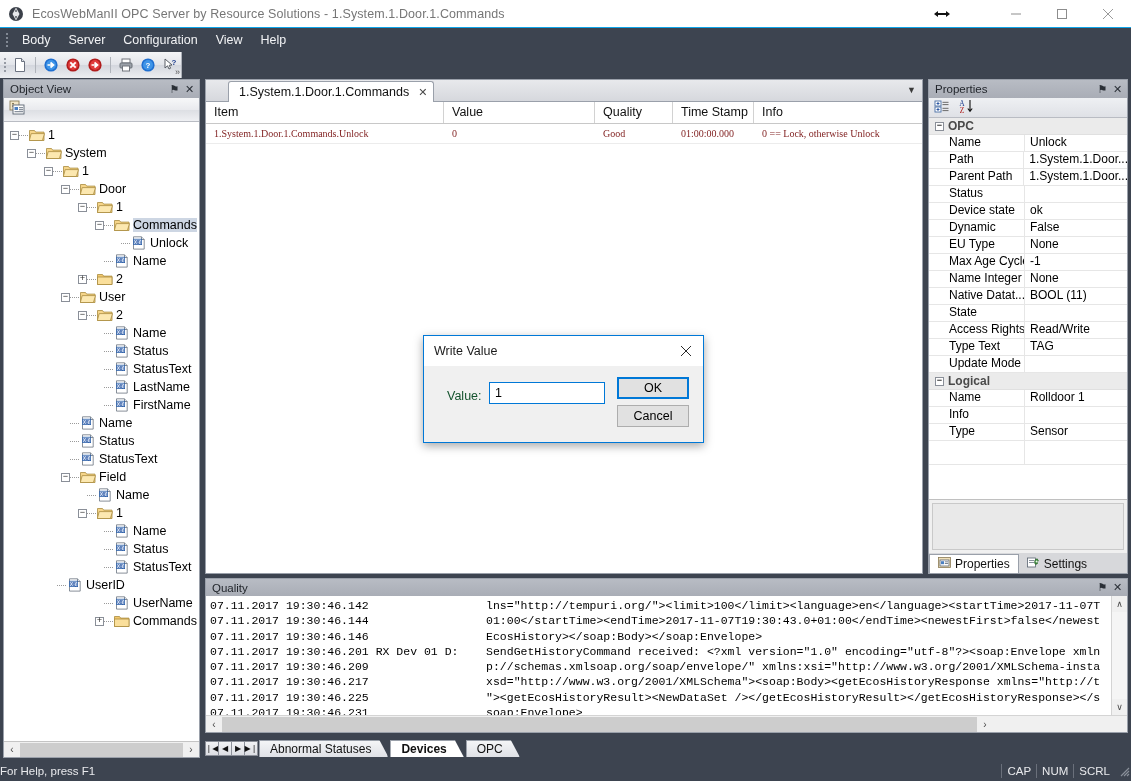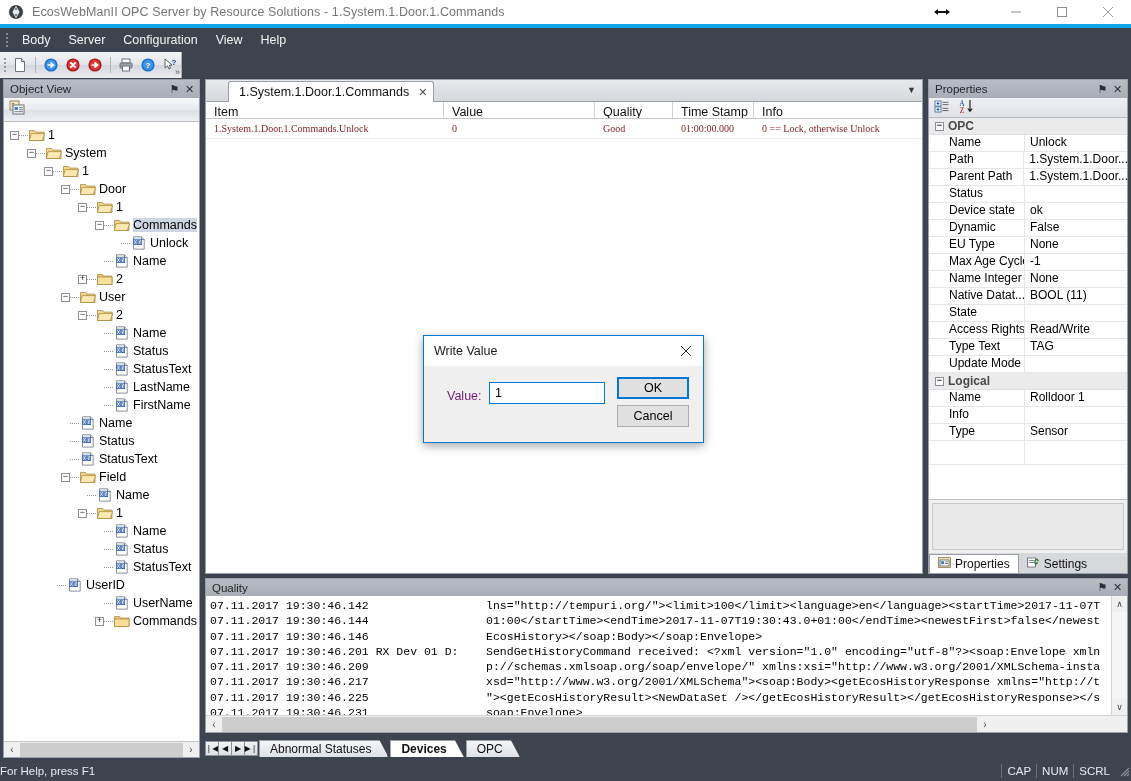--- a/index.html
+++ b/index.html
@@ -14,21 +14,21 @@
   #app {
     position: relative;
     width: 1131px; height: 781px;
     background: #3d4450;
   }
 
   
   .titlebar {
     position: absolute; left: 0; top: 0; width: 1131px; height: 28px;
     background: #ffffff;
-    border-bottom: 4px solid #0ea5e9;
+    border-bottom: 1px solid #0ea5e9;
     display: flex; align-items: center;
   }
   .title-icon {
     width: 16px; height: 16px; margin-left: 8px; margin-right: 8px;
     flex: 0 0 auto;
   }
   .title-text {
     color: #767676; font-size: 12.5px; letter-spacing: .1px;
     white-space: nowrap;
   }
@@ -128,21 +128,21 @@
   }
   .tab {
     height: 21px; background: #ffffff; border: 1px solid #9aa0aa; border-bottom: none;
     border-top-left-radius: 3px; border-top-right-radius: 3px;
     display: flex; align-items: center; padding: 0 6px 0 10px; margin-left: 22px;
     font-size: 12.5px; color: #111; position: relative; top: 1px;
   }
   .tab .x { margin-left: 9px; color: #4a4a4a; font-size: 11px; }
   .tab-drop { position: absolute; right: 6px; top: 5px; color: #3a3a3a; font-size: 9px; }
   .grid { flex: 1 1 auto; background: #fff; position: relative; }
-  .grid-head { display: flex; height: 17px; border-bottom: 1px solid #c8c8c8; background: #fff; }
+  .grid-head { display: flex; height: 22px; border-bottom: 1px solid #c8c8c8; background: #fff; }
   .gh { font-size: 12.5px; color: #111; padding: 3px 0 0 8px; border-right: 1px solid #d2d2d2; overflow:hidden; white-space:nowrap;}
   .grid-row { display: flex; height: 20px; align-items: center; border-bottom: 1px solid #ececec; }
   .gc { font-size: 10px; color: #7f1d1d; padding-left: 8px; overflow:hidden; white-space:nowrap;font-family:Liberation Serif, serif;}
 
   
   .c-item { width: 238px; }
   .c-value { width: 151px; }
   .c-quality { width: 78px; }
   .c-time { width: 81px; }
   .c-info { width: 168px; border-right: none; }
@@ -231,21 +231,21 @@
     display: flex; flex-direction: column;
   }
   .dlg-title {
     height: 30px; background: #ffffff; display: flex; align-items: center;
     padding-left: 10px;
   }
   .dlg-title .t { font-size: 12.5px; color: #1a1a1a; }
   .dlg-title .sp { flex: 1 1 auto; }
   .dlg-close { width: 34px; height: 29px; display:flex;align-items:center;justify-content:center;color:#2b2b2b;font-size:13px;}
   .dlg-body { flex: 1 1 auto; position: relative; }
-  .dlg-label { position:absolute; left: 23px; top: 23px; font-size: 12.5px; color:#701a75; }
+  .dlg-label { position:absolute; left: 23px; top: 23px; font-size: 12.5px; color:#14532d; }
   .dlg-input {
     position: absolute; left: 65px; top: 16px; width: 116px; height: 22px;
     border: 1px solid #0078d7; background: #fff; font-size: 12.5px;
     padding-left: 5px; color: #000; font-family: "Liberation Sans", sans-serif;
   }
   .dlg-ok {
     position: absolute; left: 193px; top: 11px; width: 72px; height: 22px;
     background: #e1e1e1; border: 2px solid #0078d7; font-size: 12.5px; color: #000;
     font-family: "Liberation Sans", sans-serif;
   }

